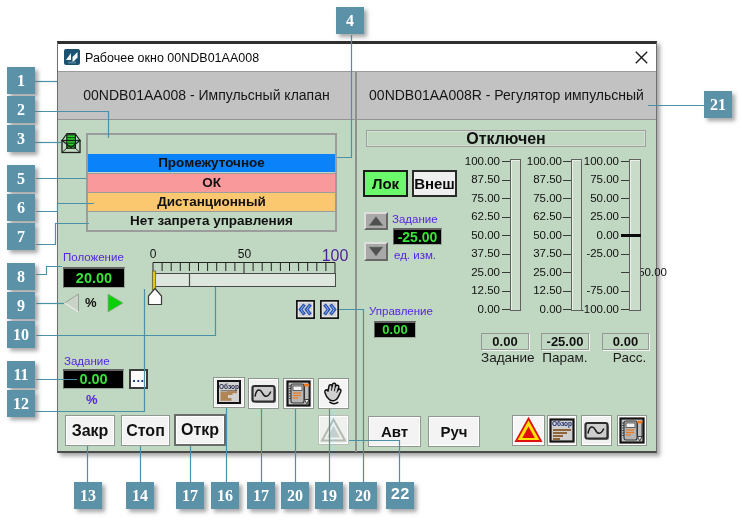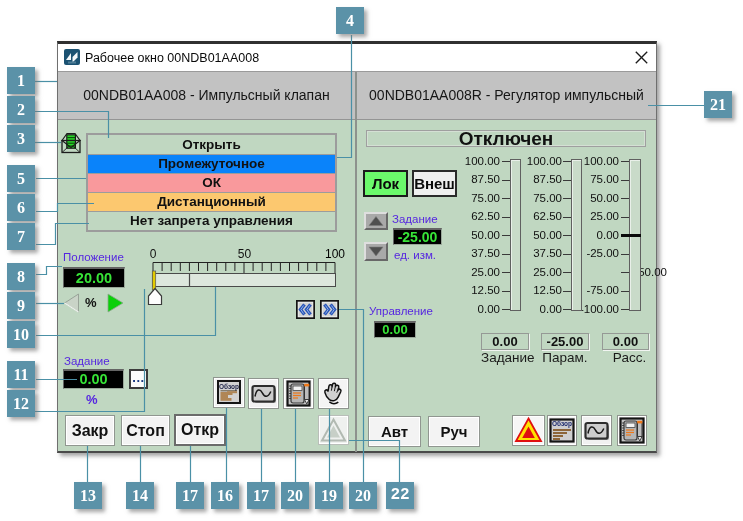--- a/index.html
+++ b/index.html
@@ -81,40 +81,39 @@
     <line x1="6.2" y1="9.4" x2="14" y2="9.4" stroke="#0b4d0b" stroke-width="1.1"></line>
     <line x1="6.2" y1="12.2" x2="14" y2="12.2" stroke="#0b4d0b" stroke-width="1.1"></line>
     <line x1="6.2" y1="15" x2="14" y2="15" stroke="#0b4d0b" stroke-width="1.1"></line>
     <rect x="1" y="9.5" width="18" height="12" fill="none" stroke="#1c1c1c" stroke-width="1.3"></rect>
     <polyline points="1,9.5 10,16.5 19,9.5" fill="none" stroke="#1c1c1c" stroke-width="1.1"></polyline>
     <line x1="1" y1="21.5" x2="7.5" y2="15.5" stroke="#1c1c1c" stroke-width="0.9"></line>
     <line x1="19" y1="21.5" x2="12.5" y2="15.5" stroke="#1c1c1c" stroke-width="0.9"></line>
   </svg>
 
   <div id="stat">
-    <div class="srow" style="top:0;height:19px;line-height:19px;background:#c0d7c1;">Открыть</div>
     <div class="srow" style="top:19px;background:#0a83fa;">Промежуточное</div>
     <div class="srow" style="top:38px;background:#f9999c;">ОК</div>
     <div class="srow" style="top:57px;background:#fcc86f;">Дистанционный</div>
     <div class="srow" style="top:76px;background:#c0d7c1;">Нет запрета управления</div>
   </div>
 
   <div class="plabel" style="left:5px;top:207px;">Положение</div>
   <div class="lcd" style="left:5px;top:223px;width:62px;height:21px;font-size:14.5px;line-height:18px;">20.00</div>
   <svg class="abs" style="left:6px;top:249px" width="60" height="20" viewBox="0 0 60 20">
     <polygon points="0.6,10 14.5,1 14.5,19" fill="#c9d3c7" stroke="#98a398" stroke-width="1"></polygon>
     <polyline points="14.5,19 0.6,10" fill="none" stroke="#eff3ef" stroke-width="1.2"></polyline>
     <polygon points="44,1 44,19 59,10" fill="#0ad00a" stroke="#8aa88a" stroke-width="0.8"></polygon>
   </svg>
   <div class="abs" style="left:27px;top:251px;font-size:13px;font-weight:bold;color:#111;">%</div>
 
   <div id="ruler"></div>
   <div class="abs" style="left:90px;top:203px;width:10px;text-align:center;font-size:12px;color:#111;">0</div>
   <div class="abs" style="left:176px;top:203px;width:21px;text-align:center;font-size:12px;color:#111;">50</div>
-  <div class="abs" style="left:263px;top:203px;width:28px;text-align:center;font-size:12px;color:#000000;">100</div>
+  <div class="abs" style="left:263px;top:203px;width:28px;text-align:center;font-size:16px;color:#4c1d95;">100</div>
   <svg class="abs" style="left:88px;top:218px" width="192" height="45" viewBox="0 0 192 45">
     <line x1="7" y1="0.5" x2="189" y2="0.5" stroke="#222" stroke-width="1"></line>
     <g stroke="#222" stroke-width="1">
         <line x1="7.0" y1="0.5" x2="7.0" y2="13"></line>
         <line x1="16.1" y1="0.5" x2="16.1" y2="9"></line>
         <line x1="25.2" y1="0.5" x2="25.2" y2="9"></line>
         <line x1="34.3" y1="0.5" x2="34.3" y2="9"></line>
         <line x1="43.4" y1="0.5" x2="43.4" y2="9"></line>
         <line x1="52.5" y1="0.5" x2="52.5" y2="9"></line>
         <line x1="61.6" y1="0.5" x2="61.6" y2="9"></line>
@@ -228,21 +227,21 @@
     </svg>
   </div>
 
   <div class="icob" style="left:260px;top:371px;width:31px;height:30px;background:#eff1ef;border-color:#b9beb9;">
     <svg width="29" height="28" viewBox="0 0 29 28" style="display:block;">
       <polygon points="14.5,3.5 26,24.5 3,24.5" fill="#eff1ef" stroke="#b2bab2" stroke-width="2"></polygon>
       <polygon points="14.5,9.5 21,21.5 8,21.5" fill="#c7cfc7"></polygon>
     </svg>
   </div>
 
-  <div class="abs" style="left:308px;top:86px;width:280px;height:17px;box-sizing:border-box;border:1px solid #9f9f9f;box-shadow:inset 0 0 0 1px #d4e0d4;text-align:center;font-size:19px;font-weight:bold;color:#111;line-height:16px;">Отключен</div>
+  <div class="abs" style="left:308px;top:86px;width:280px;height:17px;box-sizing:border-box;border:1px solid #9f9f9f;box-shadow:inset 0 0 0 1px #d4e0d4;text-align:center;font-size:16px;font-weight:bold;color:#111;line-height:16px;">Отключен</div>
   <div class="abs" style="left:305px;top:126px;width:45px;height:27px;box-sizing:border-box;background:#6bf96b;border:2px solid #1c1c1c;text-align:center;font-weight:bold;font-size:15px;line-height:23px;color:#0a0a0a;">Лок</div>
   <div class="abs" style="left:354px;top:126px;width:45px;height:27px;box-sizing:border-box;background:#efefef;border:2px solid #2a2a2a;text-align:center;font-weight:bold;font-size:15px;line-height:23px;color:#0a0a0a;">Внеш</div>
 
   <div class="abs" style="left:306px;top:168px;width:24px;height:18px;box-sizing:border-box;background:#a9a9a9;border:2px solid;border-color:#dedede #686868 #686868 #dedede;">
     <svg width="20" height="14" viewBox="0 0 20 14" style="display:block;">
         <polygon points="10,2.5 17,11.5 3,11.5" fill="#4f4f4f" stroke="#7c7c7c" stroke-width="0.6"></polygon>
       </svg>
   </div>
   <div class="abs" style="left:306px;top:198px;width:24px;height:19px;box-sizing:border-box;background:#a9a9a9;border:2px solid;border-color:#dedede #686868 #686868 #dedede;">
     <svg width="20" height="15" viewBox="0 0 20 15" style="display:block;">

